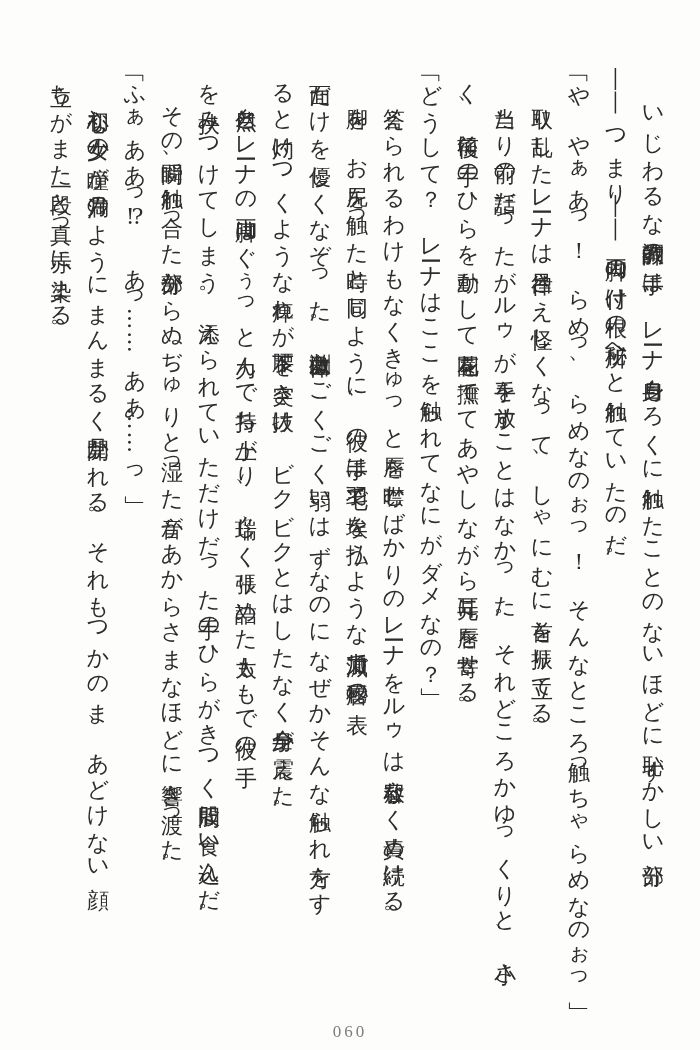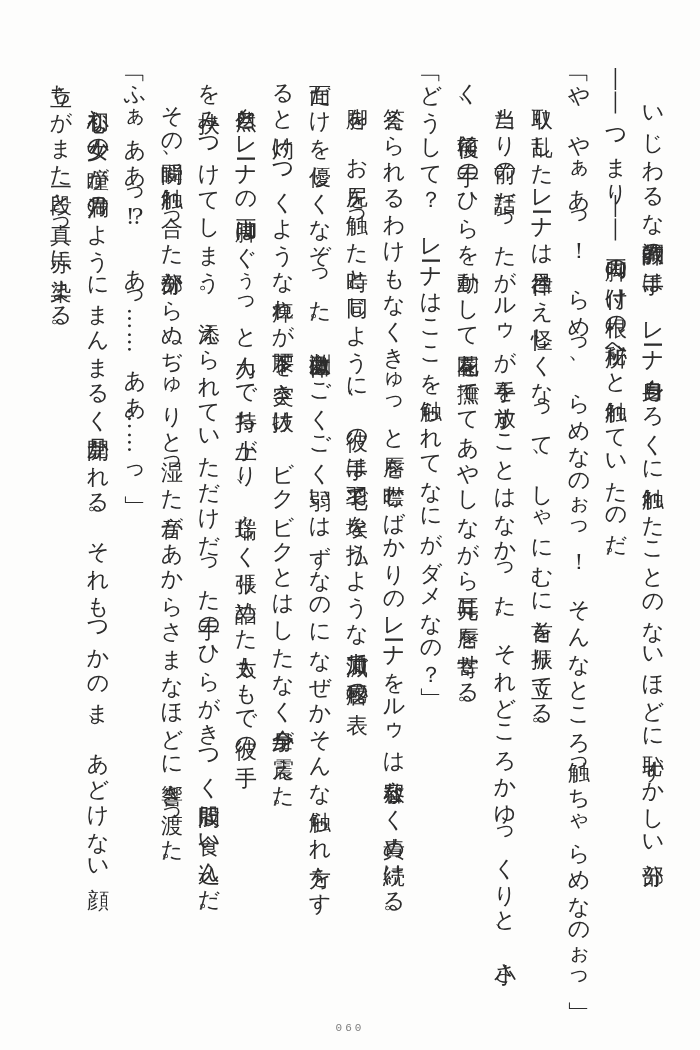--- a/index.html
+++ b/index.html
@@ -33,22 +33,22 @@
     margin: 0;
     padding: 0;
     height: 100%;
   }
   .page-number {
     position: absolute;
     top: 1022px;
     left: 0;
     width: 100%;
     text-align: center;
-    font-family: Liberation Mono, monospace;
-    font-size: 11px;
+    font-family: Liberation Serif, serif;
+    font-size: 17px;
     letter-spacing: 3px;
     color: #7d7d7d;
   }
 </style>
 </head>
 <body>
 
 <div class="page">
   <div class="body-text">
     <p class="tline">　いじわるな調教師の手は、レーナ自身もろくに触れたことのないほどに恥ずかしい部分</p>

